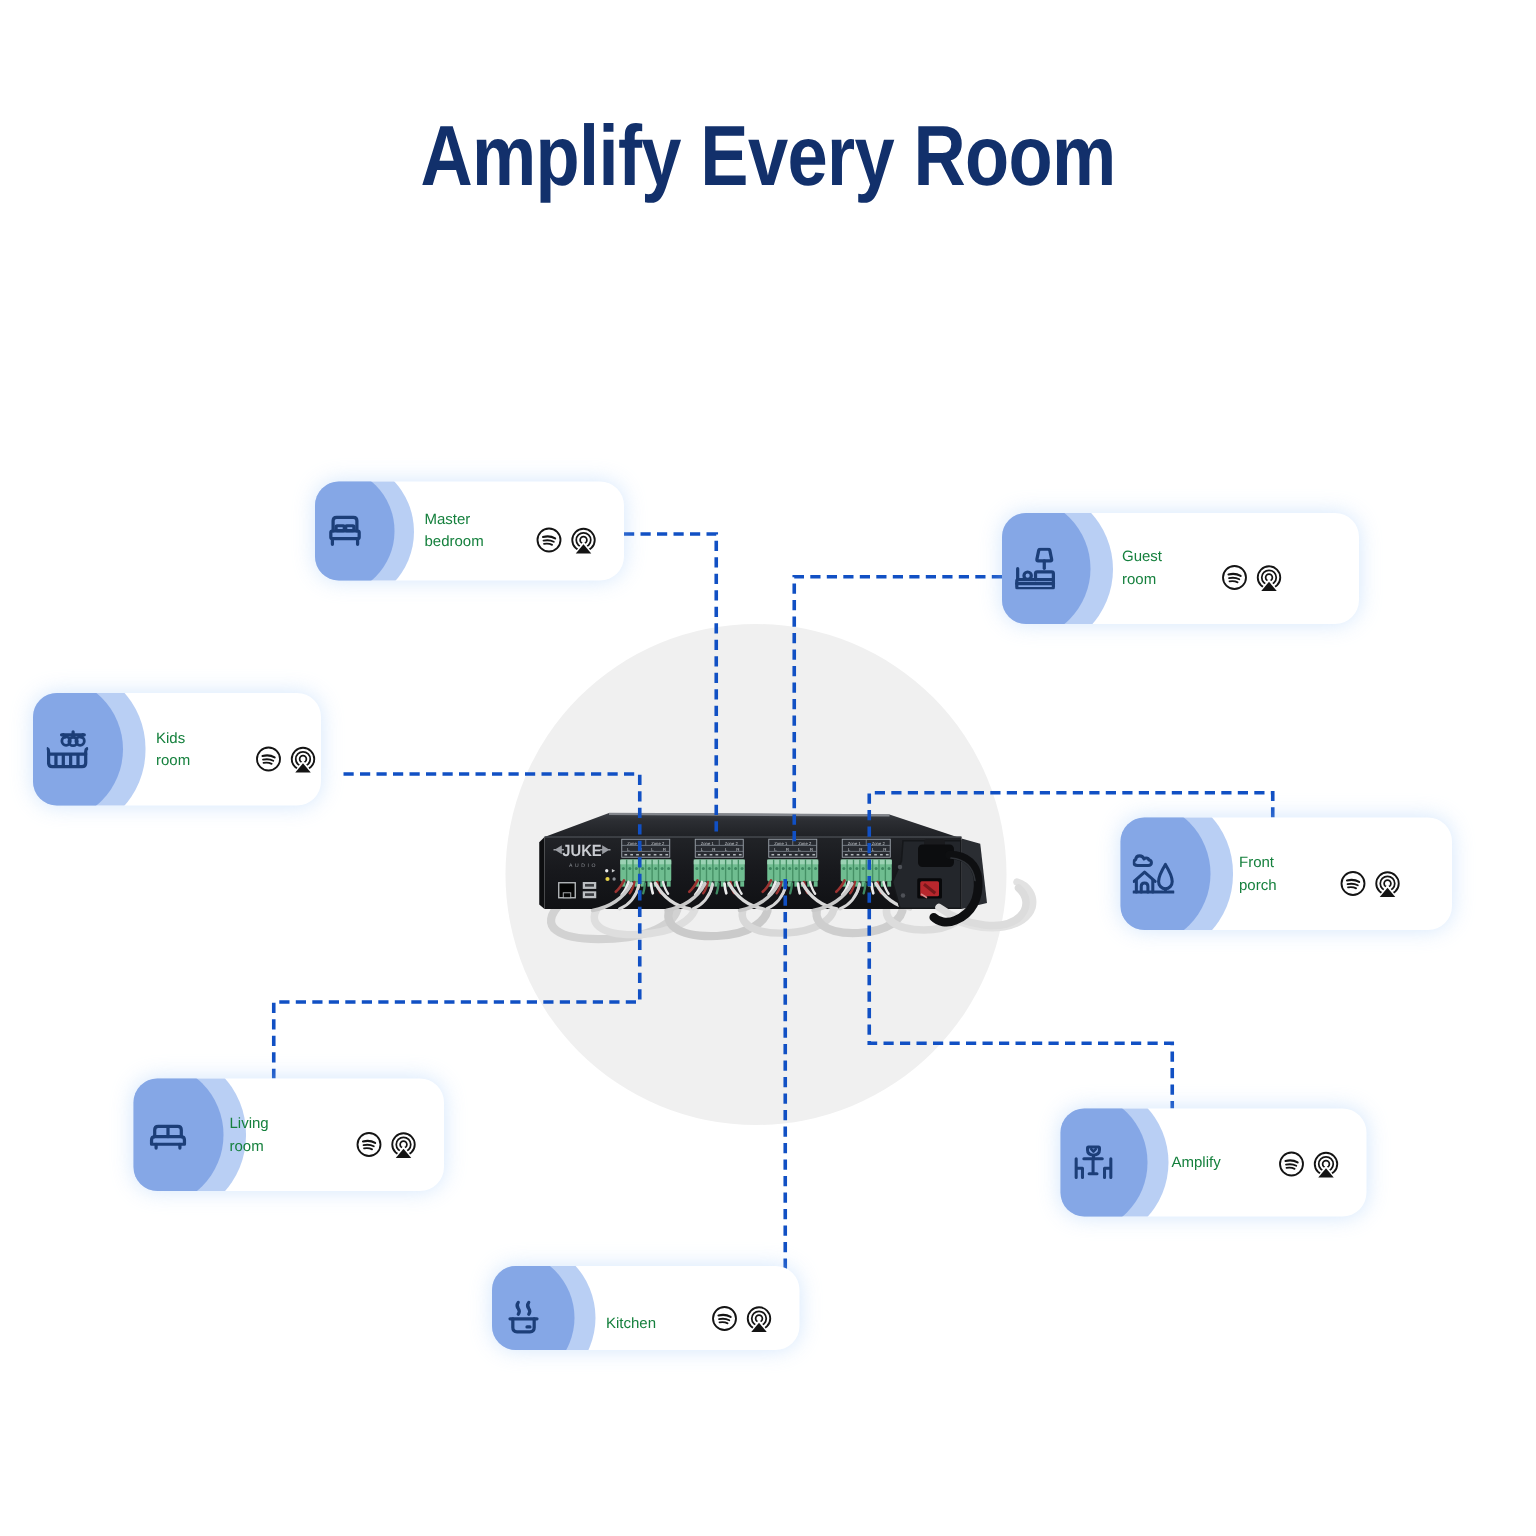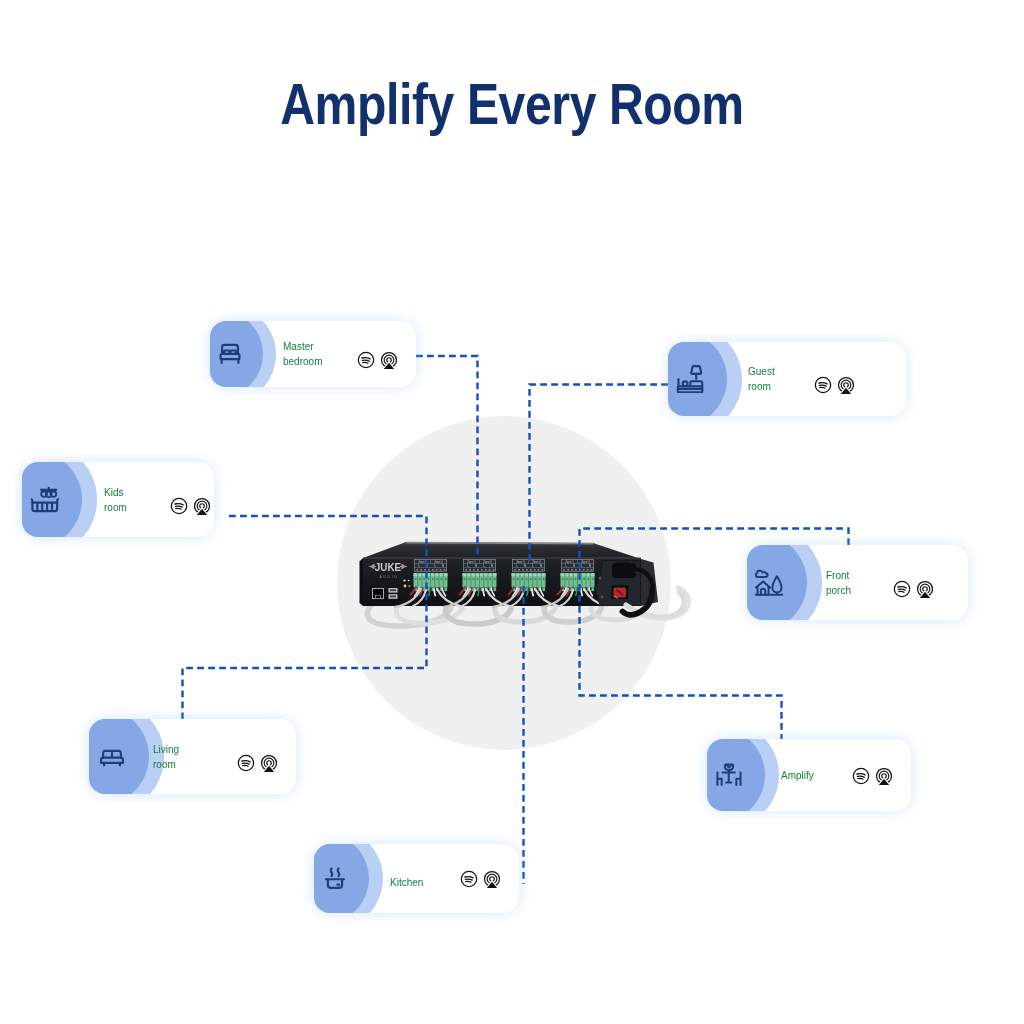--- a/index.html
+++ b/index.html
@@ -341,21 +341,21 @@
         <use href="#i-dine"></use>
       </svg>
   <div class="txt" style="left:74px;top:28.8px">Amplify</div>
   <svg class="mini" style="left:144px;top:26.5px" width="20" height="20">
         <use href="#spot"></use>
       </svg>
   <svg class="mini" style="left:167px;top:27.5px" width="20" height="20">
         <use href="#airp"></use>
       </svg>
 </div>
-<div class="card" style="left:314px;top:844px;width:205px;height:69px">
+<div class="card" style="left:328px;top:844px;width:205px;height:56px">
   <div class="clip">
     <div class="cl" style="left:-34.5px;top:-17.3px;width:103.5px;height:103.5px"></div>
     <div class="cd" style="left:-34.5px;top:-10.4px;width:89.7px;height:89.7px"></div>
   </div>
   <svg class="ricon" style="left:6.5px;top:20.5px" width="28" height="28">
         <use href="#i-pot"></use>
       </svg>
   <div class="txt" style="left:76px;top:30.7px">Kitchen</div>
   <svg class="mini" style="left:145px;top:25px" width="20" height="20">
         <use href="#spot"></use>

